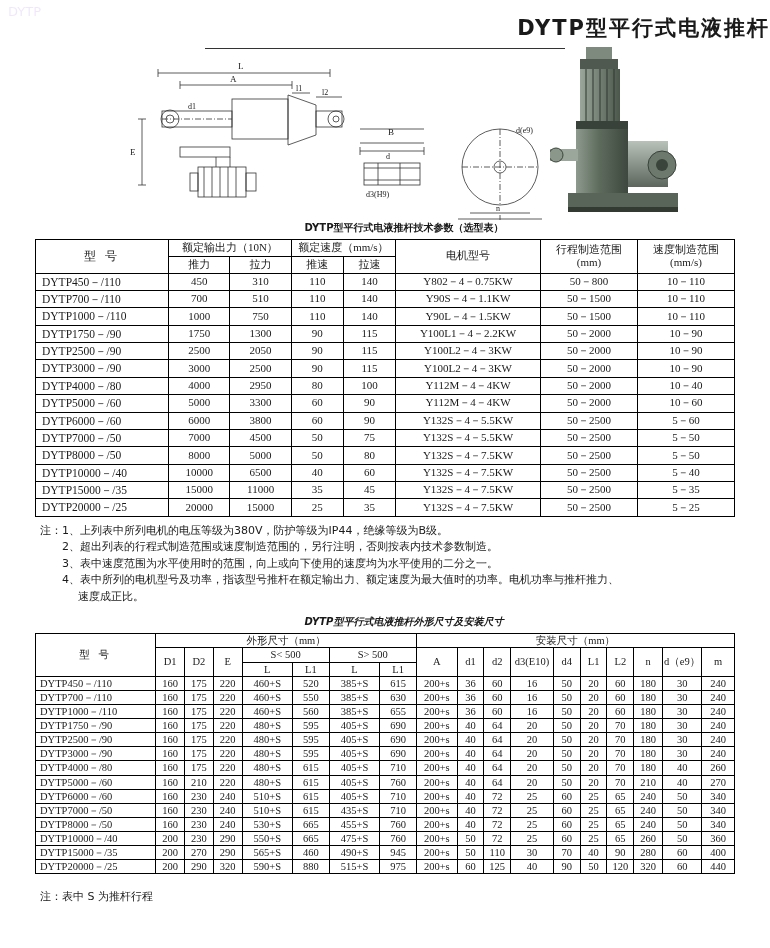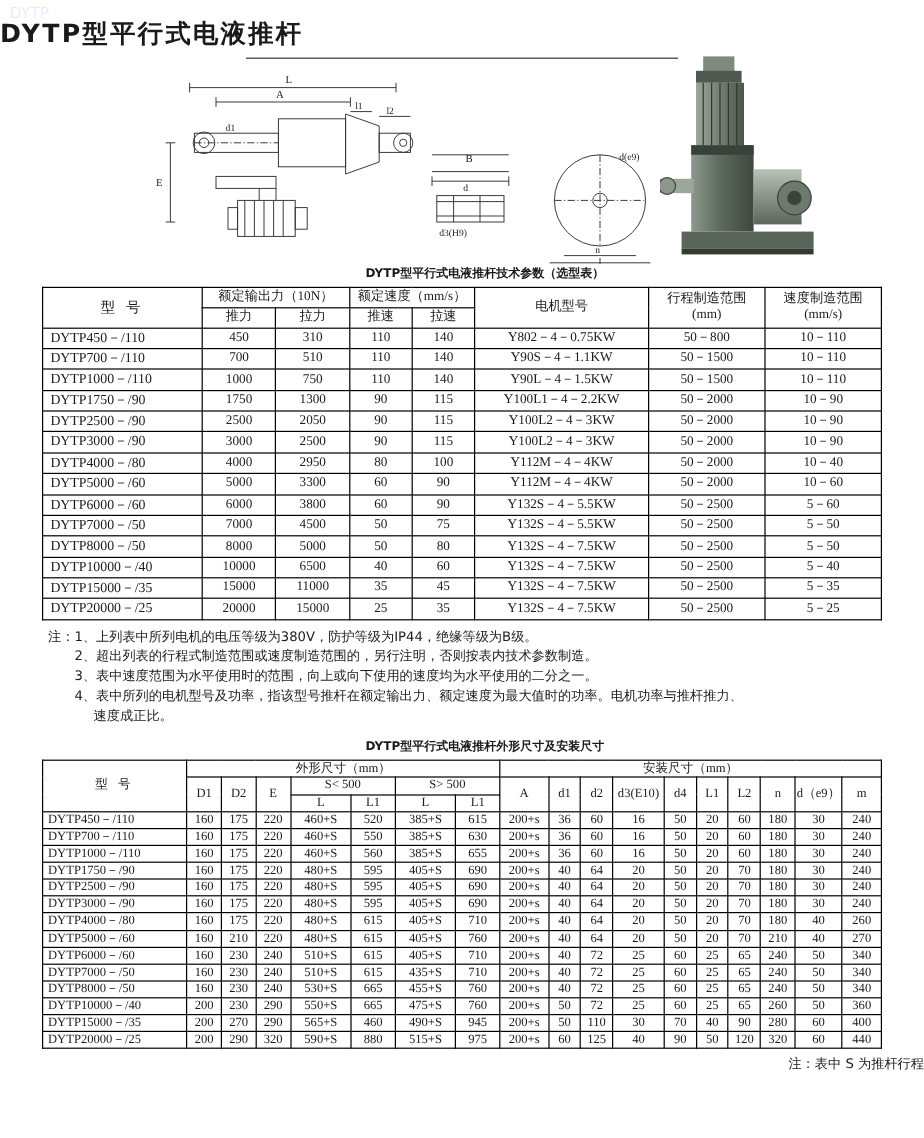--- a/index.html
+++ b/index.html
@@ -7,21 +7,21 @@
     width:770px;height:948px;
     background:#ffffff;
     font-family:"Liberation Serif", serif;
     color:#1a1a1a;
     position:relative;
     overflow:hidden;
   }
   .page{position:relative;width:770px;height:948px;}
 
   .title{
-    text-align:left;
+    text-align:right;
     font-size:21px;
     font-weight:bold;
     letter-spacing:2px;
     padding-top:14px;
     padding-bottom:4px;
     font-family:"DejaVu Sans", sans-serif;
   }
   .title-underline{
     width:360px;height:1px;background:#333;margin:2px auto 0 auto;
   }
@@ -77,24 +77,23 @@
     font-family:"DejaVu Sans", sans-serif;
   }
   .notes div{text-indent:0;}
   .notes .ind{padding-left:22px;}
 
   .t2{width:700px;font-size:10.5px;}
   .t2 td,.t2 th{padding:0px 1px;}
   .t2 td.model{text-align:left;padding-left:4px;font-size:10.5px;}
 
   .footnote{
-    margin:5px 0 0 40px;
+    margin:15px 0 0 40px;
     font-size:11px;
     font-family:"DejaVu Sans", sans-serif;
-    text-align:right;
   }
 
   
   .bg-mark{
     position:absolute;opacity:0.10;font-size:13px;color:#6d28d9;
     font-family:"DejaVu Sans", sans-serif;pointer-events:none;
   }
 </style>
 </head>
 <body>
@@ -402,21 +401,21 @@
   <div class="notes">
     <div>
       <span>注：</span><span>1、上列表中所列电机的电压等级为380V，防护等级为IP44，绝缘等级为B级。</span>
     </div>
     <div class="ind">2、超出列表的行程式制造范围或速度制造范围的，另行注明，否则按表内技术参数制造。</div>
     <div class="ind">3、表中速度范围为水平使用时的范围，向上或向下使用的速度均为水平使用的二分之一。</div>
     <div class="ind">4、表中所列的电机型号及功率，指该型号推杆在额定输出力、额定速度为最大值时的功率。电机功率与推杆推力、</div>
     <div class="ind" style="padding-left:38px;">速度成正比。</div>
   </div>
 
-  <div class="sec-head" style="margin-top:10px;">DYTP型平行式电液推杆外形尺寸及安装尺寸</div>
+  <div class="sec-head" style="margin-top:10px;font-style:italic;">DYTP型平行式电液推杆外形尺寸及安装尺寸</div>
 
   <table class="tbl t2">
     <thead>
       <tr>
         <th rowspan="3" style="width:118px;letter-spacing:3px;">型  号</th>
         <th colspan="7">外形尺寸（mm）</th>
         <th colspan="10">安装尺寸（mm）</th>
       </tr>
       <tr>
         <th rowspan="2" style="width:26px;">D1</th>

